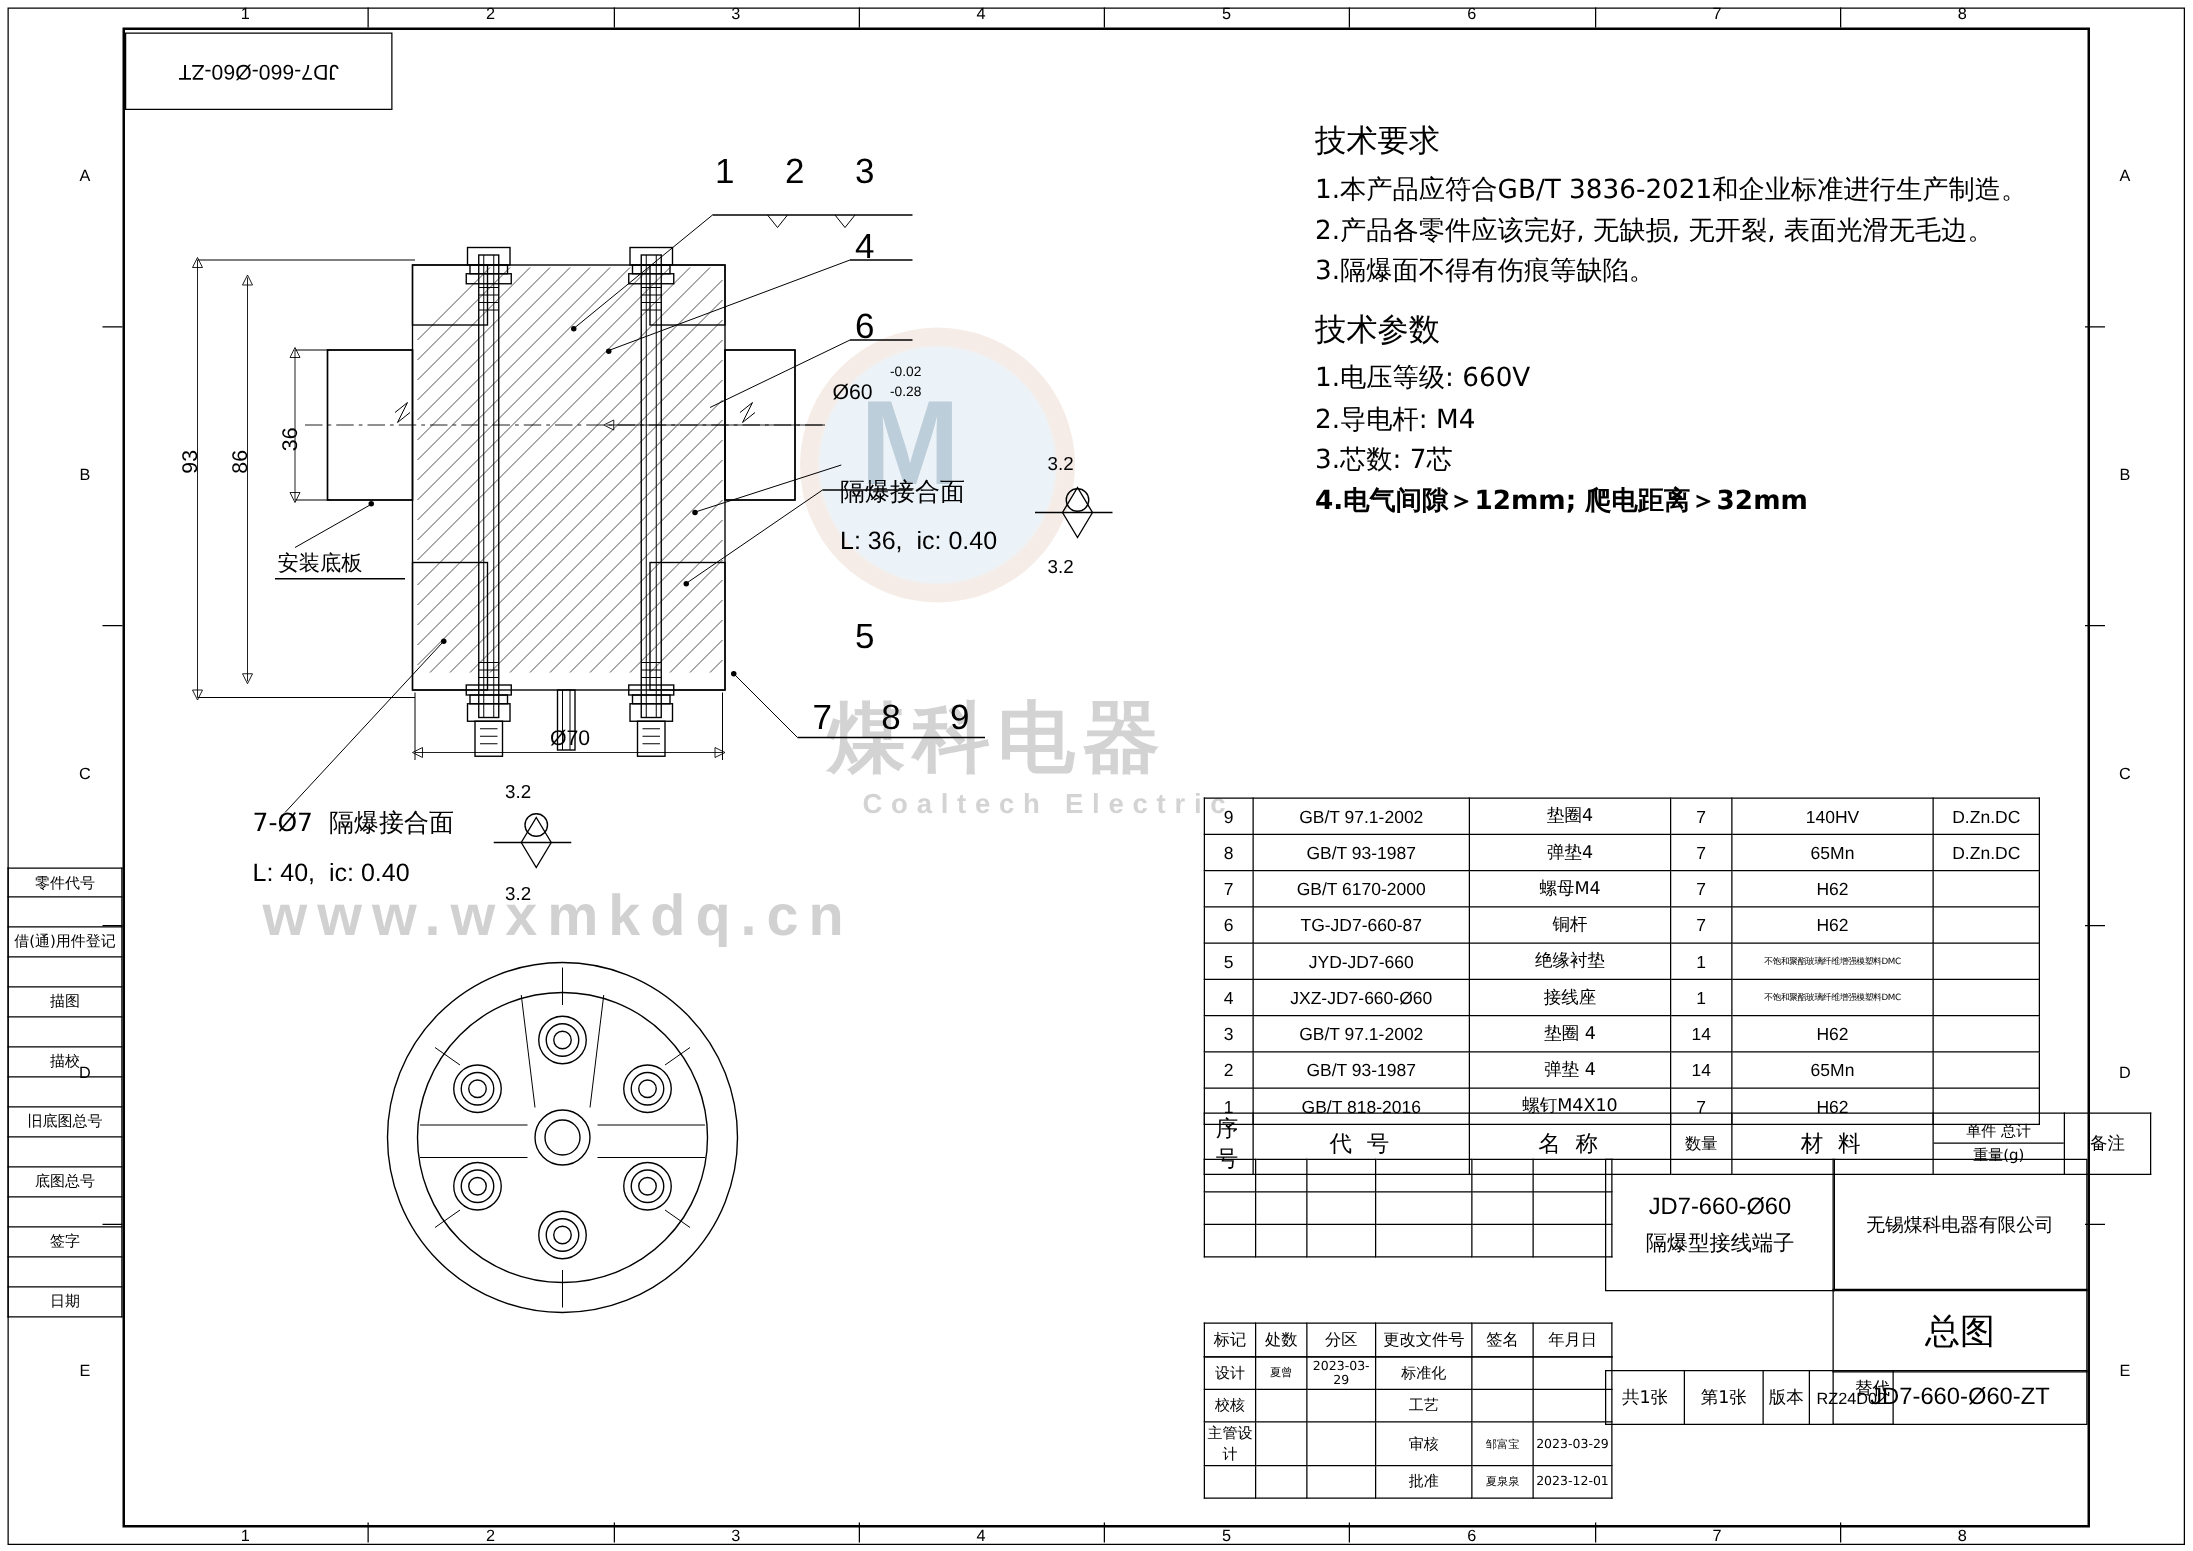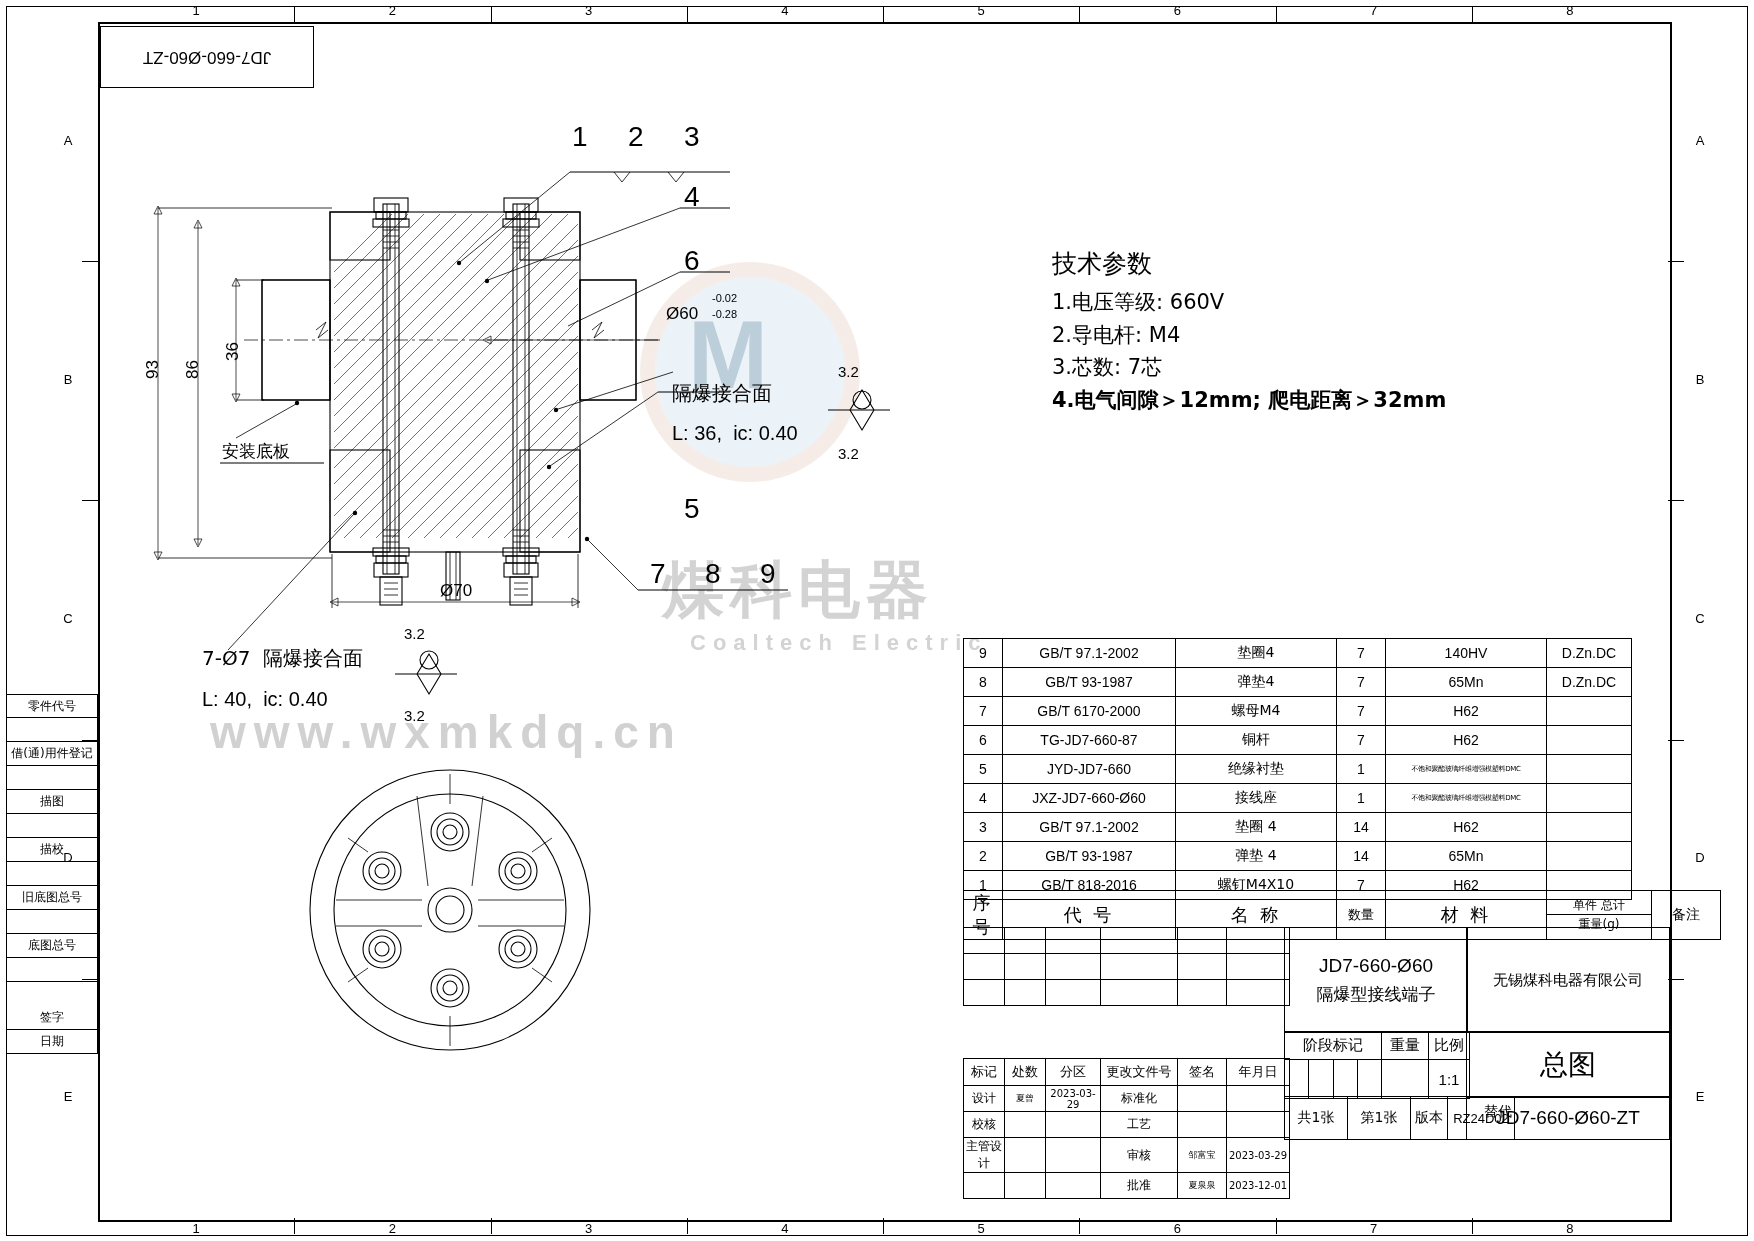--- a/index.html
+++ b/index.html
@@ -124,21 +124,21 @@
       <div class="lbox cn" style="top: 742px; height: 24px; border-bottom: 1px solid rgb(0, 0, 0); border-top: none;">借(通)用件登记</div>
       <div class="lbox cn" style="top: 766px; height: 24px; border-bottom: 1px solid rgb(0, 0, 0); border-top: none;"></div>
       <div class="lbox cn" style="top: 790px; height: 24px; border-bottom: 1px solid rgb(0, 0, 0); border-top: none;">描图</div>
       <div class="lbox cn" style="top: 814px; height: 24px; border-bottom: 1px solid rgb(0, 0, 0); border-top: none;"></div>
       <div class="lbox cn" style="top: 838px; height: 24px; border-bottom: 1px solid rgb(0, 0, 0); border-top: none;">描校</div>
       <div class="lbox cn" style="top: 862px; height: 24px; border-bottom: 1px solid rgb(0, 0, 0); border-top: none;"></div>
       <div class="lbox cn" style="top: 886px; height: 24px; border-bottom: 1px solid rgb(0, 0, 0); border-top: none;">旧底图总号</div>
       <div class="lbox cn" style="top: 910px; height: 24px; border-bottom: 1px solid rgb(0, 0, 0); border-top: none;"></div>
       <div class="lbox cn" style="top: 934px; height: 24px; border-bottom: 1px solid rgb(0, 0, 0); border-top: none;">底图总号</div>
       <div class="lbox cn" style="top: 958px; height: 24px; border-bottom: 1px solid rgb(0, 0, 0); border-top: none;"></div>
-      <div class="lbox cn" style="top: 1006px; height: 24px; border-bottom: 1px solid rgb(0, 0, 0); border-top: none;">签字</div>
+      <div class="lbox cn" style="top: 982px; height: 24px; border-bottom: 1px solid rgb(0, 0, 0); border-top: none;">签字</div>
       <div class="lbox cn" style="top: 1006px; height: 24px; border-bottom: 1px solid rgb(0, 0, 0); border-top: none;"></div>
       <div class="lbox cn" style="top: 1030px; height: 24px; border-bottom: 1px solid rgb(0, 0, 0); border-top: none;">日期</div>
       <div class="ztick" style="left: 6px; top: 694px; width: 1px; height: 360px;"></div>
       <div class="ztick" style="left: 97px; top: 694px; width: 1px; height: 360px;"></div>
     </div>
 
   <div class="abs" style="left:100px;top:26px;width:212px;height:60px;border:1px solid #000;">
     <div class="abs" style="left:0;top:0;width:212px;height:60px;line-height:60px;text-align:center;
                 font-size:17px;transform:rotate(180deg);">JD7-660-Ø60-ZT</div>
   </div>
@@ -415,20 +415,28 @@
     <g class="thin">
       <line x1="183" y1="36" x2="172" y2="126"></line>
       <line x1="117" y1="36" x2="128" y2="126"></line>
       <line x1="264" y1="140" x2="178" y2="140"></line>
       <line x1="264" y1="166" x2="178" y2="166"></line>
       <line x1="36" y1="140" x2="122" y2="140"></line>
       <line x1="36" y1="166" x2="122" y2="166"></line>
     </g>
   </svg>
 
+  <div class="abs" style="left:1052px;top:96px;">
+    <div class="cn" style="font-size:25px;margin-bottom:6px;">技术要求</div>
+    <div id="req-list">
+        <div class="cn" style="font-size: 21px; line-height: 1.55; white-space: pre;">1.本产品应符合GB/T 3836-2021和企业标准进行生产制造。</div>
+        <div class="cn" style="font-size: 21px; line-height: 1.55; white-space: pre;">2.产品各零件应该完好, 无缺损, 无开裂, 表面光滑无毛边。</div>
+        <div class="cn" style="font-size: 21px; line-height: 1.55; white-space: pre;">3.隔爆面不得有伤痕等缺陷。</div>
+      </div>
+  </div>
   <div class="abs" style="left:1052px;top:247px;">
     <div class="cn" style="font-size:25px;margin-bottom:6px;">技术参数</div>
     <div id="param-list">
         <div class="cn" style="font-size: 21px; line-height: 1.55; white-space: pre;">1.电压等级: 660V</div>
         <div class="cn" style="font-size: 21px; line-height: 1.55; white-space: pre;">2.导电杆: M4</div>
         <div class="cn" style="font-size: 21px; line-height: 1.55; white-space: pre;">3.芯数: 7芯</div>
         <div class="cn" style="font-size: 21px; line-height: 1.55; white-space: pre; font-weight: bold;">4.电气间隙＞12mm; 爬电距离＞32mm</div>
       </div>
   </div>
 
@@ -609,45 +617,20 @@
               display:flex;flex-direction:column;align-items:center;justify-content:center;gap:6px;">
     <div style="font-size:19px;">JD7-660-Ø60</div>
     <div class="cn" style="font-size:17px;">隔爆型接线端子</div>
   </div>
 
   <div class="abs" style="left:1466px;top:927px;width:202px;height:104px;border:1px solid #000;
               display:flex;align-items:center;justify-content:center;">
     <div class="cn" style="font-size:15px;">无锡煤科电器有限公司</div>
   </div>
 
-  <table class="tb" style="left:1284px;top:1031px;">
-    <tbody>
-        <tr>
-      <td class="cn" style="width:96px;height:27px;font-size:15px;">阶段标记</td>
-      <td class="cn" style="width:46px;height:27px;font-size:15px;">重量</td>
-      <td class="cn" style="width:40px;height:27px;font-size:15px;">比例</td>
-    </tr>
-    <tr>
-      <td style="height:38px;padding:0;">
-        <table style="position:relative;width:100%;border-collapse:collapse;">
-          <tbody>
-                <tr>
-            <td style="width:24px;height:38px;border:none;border-right:1px solid #000;"></td>
-            <td style="width:24px;height:38px;border:none;border-right:1px solid #000;"></td>
-            <td style="width:24px;height:38px;border:none;border-right:1px solid #000;"></td>
-            <td style="width:24px;height:38px;border:none;"></td>
-          </tr>
-        </tbody>
-            </table>
-      </td>
-      <td style="height:38px;"></td>
-      <td style="height:38px;font-size:15px;">1:1</td>
-    </tr>
-  </tbody>
-    </table>
 
   <div class="abs" style="left:1466px;top:1031px;width:202px;height:65px;border:1px solid #000;
               display:flex;align-items:center;justify-content:center;">
     <div class="cn" style="font-size:28px;">总图</div>
   </div>
 
   <div class="abs" style="left:1466px;top:1096px;width:202px;height:42px;border:1px solid #000;
               display:flex;align-items:center;justify-content:center;">
     <div style="font-size:19px;">JD7-660-Ø60-ZT</div>
   </div>

